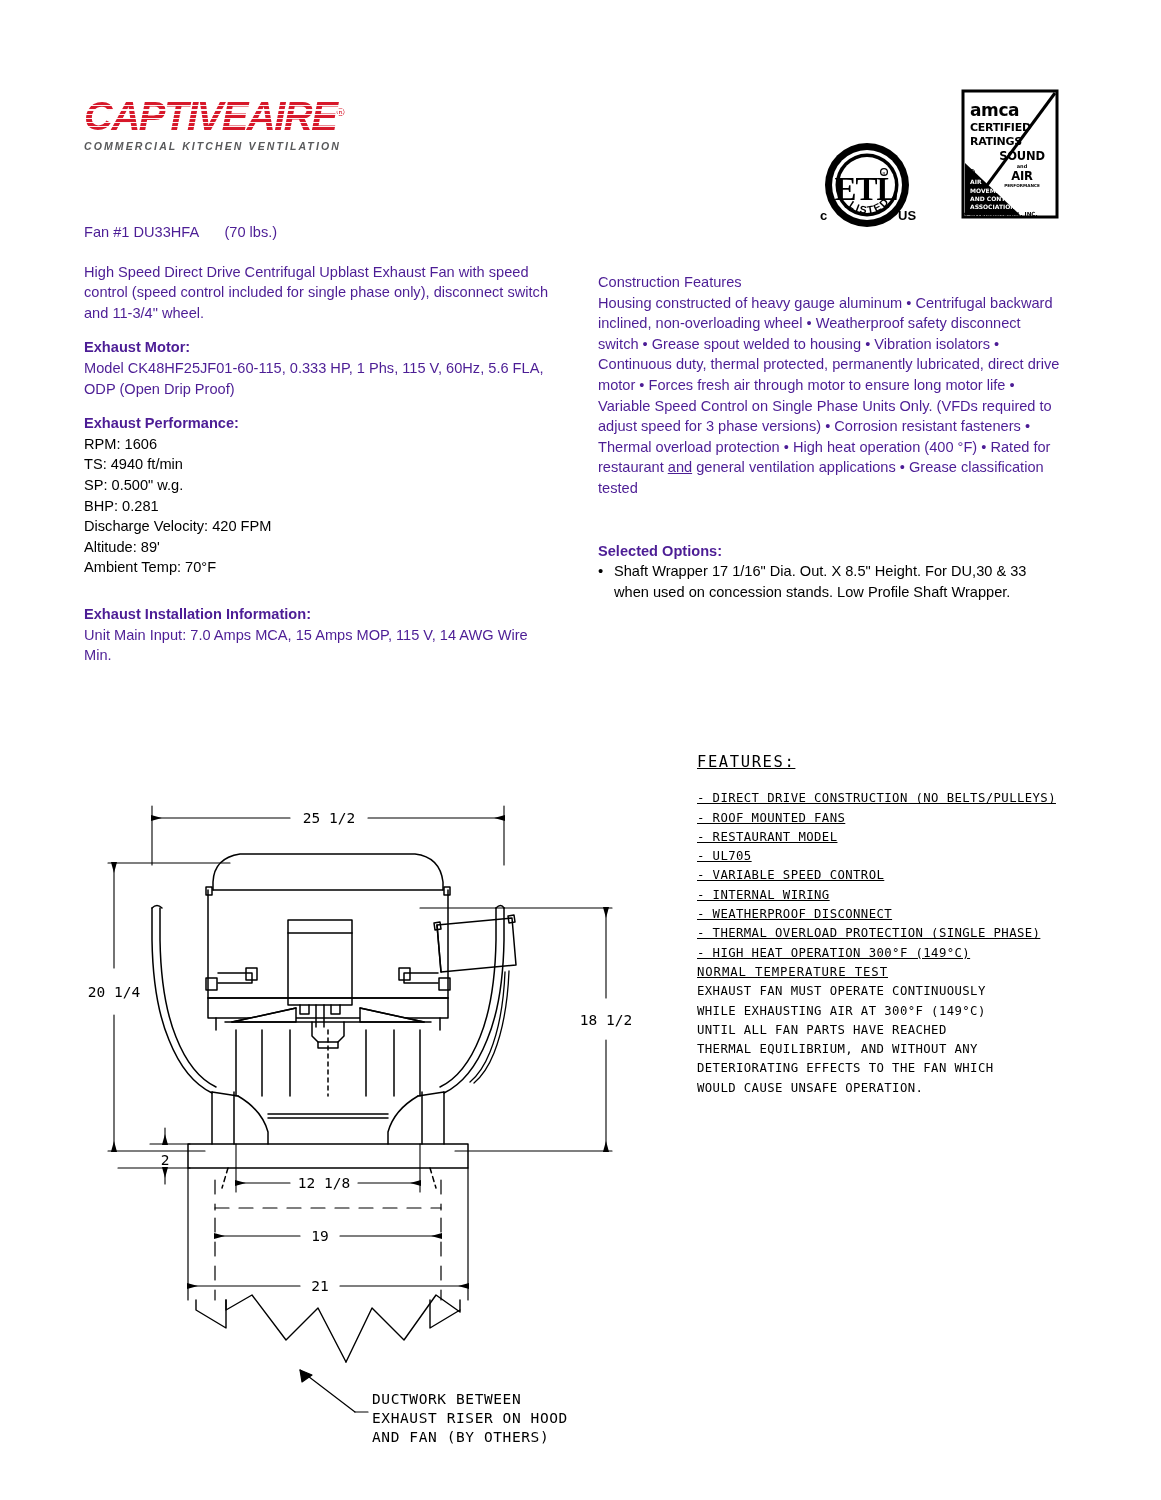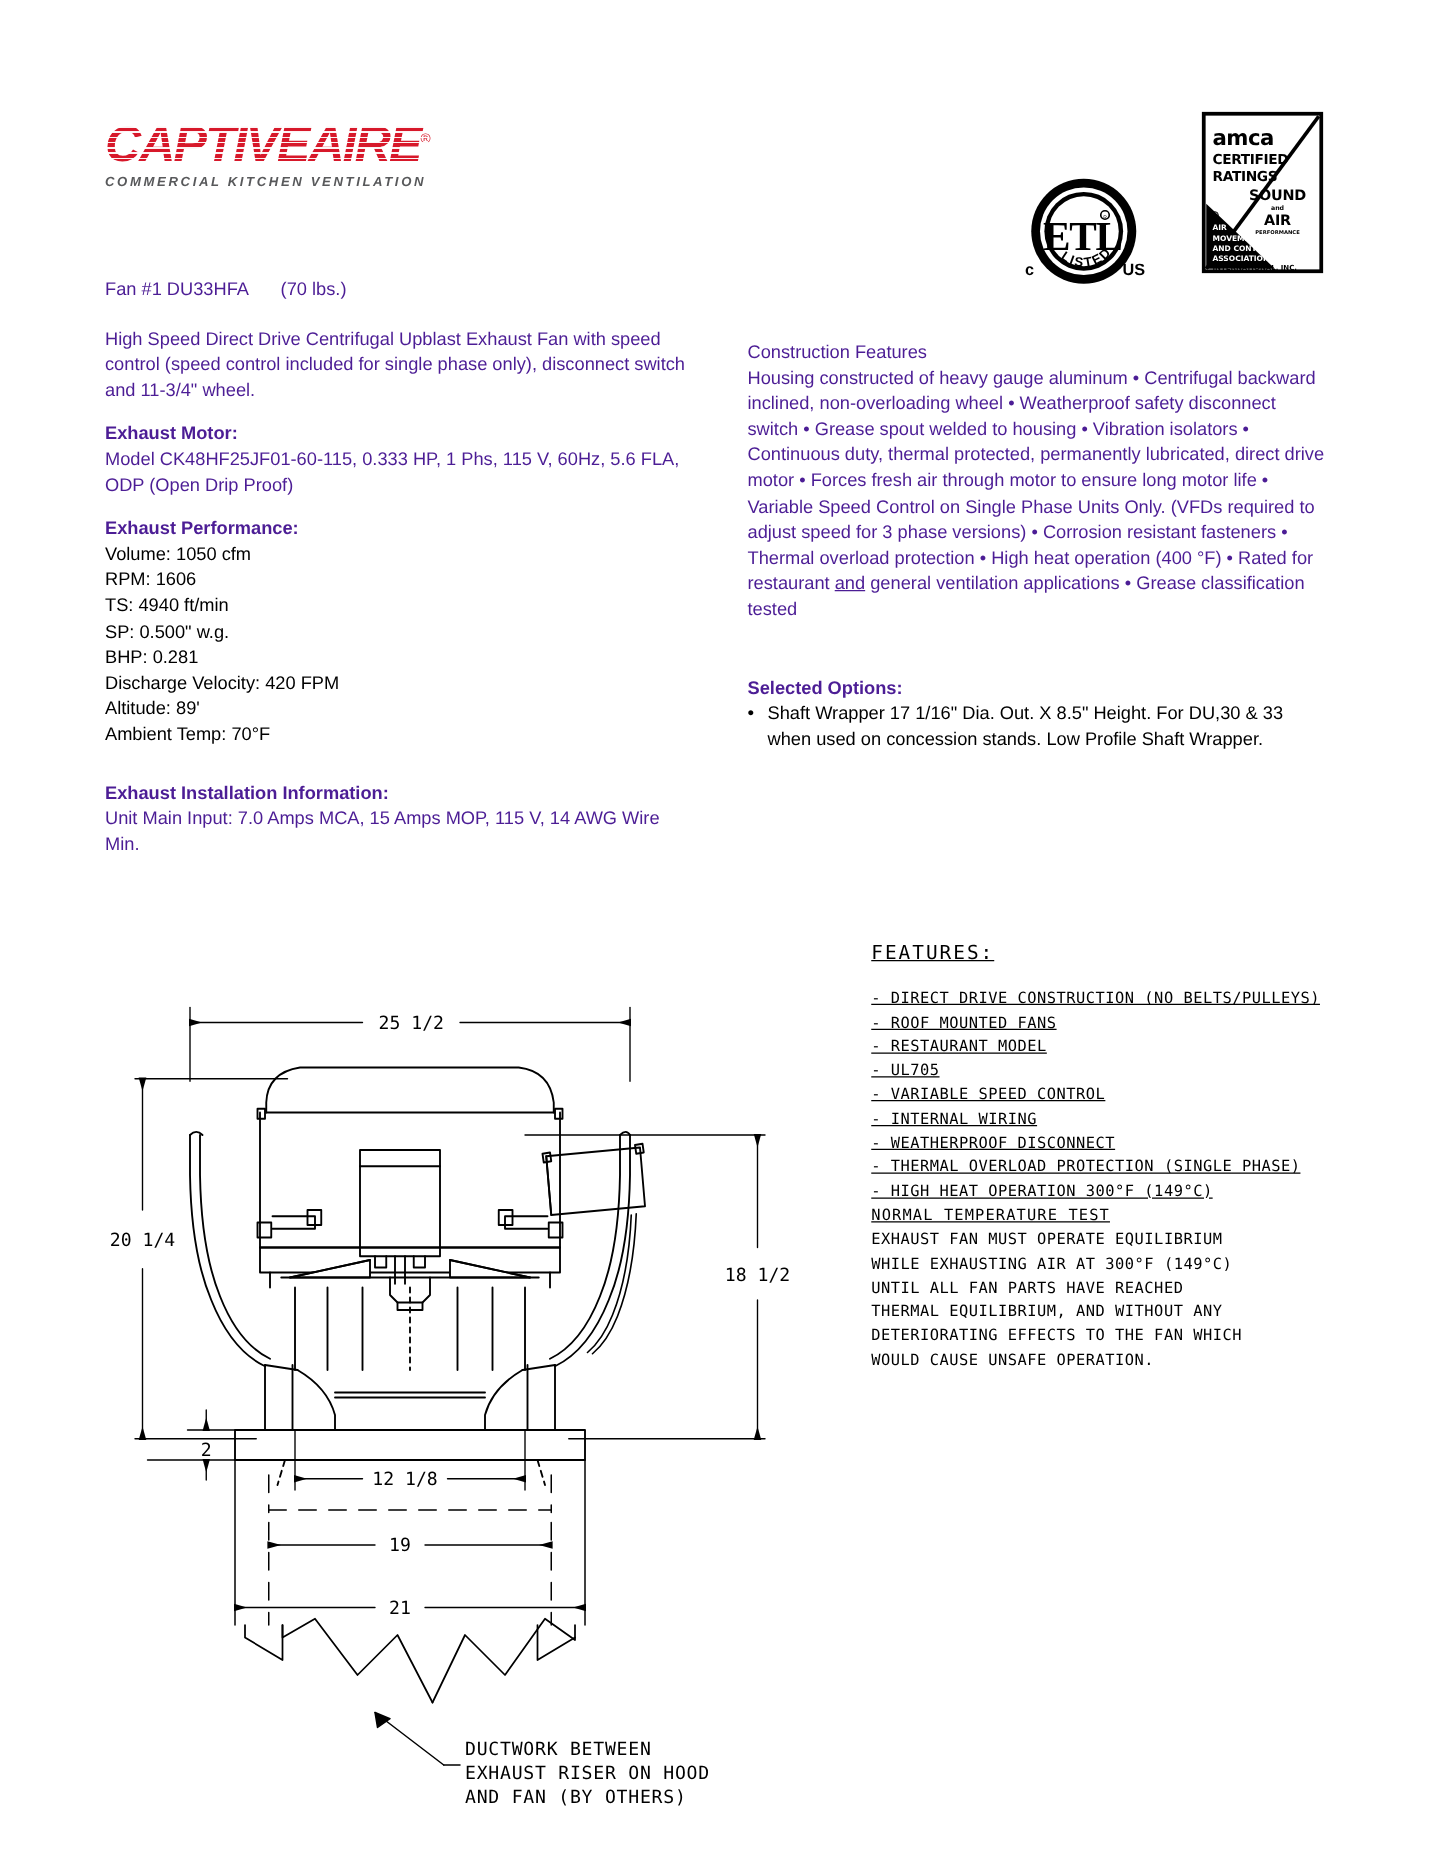--- a/index.html
+++ b/index.html
@@ -167,21 +167,20 @@
     <span style="display:inline-block;width:22px"></span><span>(70 lbs.)</span>
   </div>
   <div class="gap-md"></div>
   <div class="t">High Speed Direct Drive Centrifugal Upblast Exhaust Fan with speed control (speed control included for single phase only), disconnect switch and 11-3/4" wheel.</div>
   <div class="gap-sm"></div>
   <div class="t bold">Exhaust Motor:</div>
   <div class="t">Model CK48HF25JF01-60-115, 0.333 HP, 1 Phs, 115 V, 60Hz, 5.6 FLA, ODP (Open Drip Proof)</div>
   <div class="gap-sm"></div>
   <div class="t bold">Exhaust Performance:</div>
   <div>
-    <div class="perf-line">Volume:  1050 cfm</div>
     <div class="perf-line">RPM:  1606</div>
     <div class="perf-line">TS:  4940 ft/min</div>
     <div class="perf-line">SP:  0.500" w.g.</div>
     <div class="perf-line">BHP:  0.281</div>
     <div class="perf-line">Discharge Velocity:  420 FPM</div>
     <div class="perf-line">Altitude:  89'</div>
     <div class="perf-line">Ambient Temp:  70°F</div>
   </div>
   <div class="gap-lg"></div>
   <div class="t bold">Exhaust Installation Information:</div>
@@ -210,21 +209,21 @@
     <div class="feat-row">- UL705</div>
     <div class="feat-row">- VARIABLE SPEED CONTROL</div>
     <div class="feat-row">- INTERNAL WIRING</div>
     <div class="feat-row">- WEATHERPROOF DISCONNECT</div>
     <div class="feat-row">- THERMAL OVERLOAD PROTECTION (SINGLE PHASE)</div>
     <div class="feat-row">- HIGH HEAT OPERATION 300°F (149°C)</div>
   </div>
 
   <div id="ntt">
     <div id="ntt-title">NORMAL TEMPERATURE TEST</div>
-    <div class="ntt-row">EXHAUST FAN MUST OPERATE EQUILIBRIUM</div>
+    <div class="ntt-row">EXHAUST FAN MUST OPERATE CONTINUOUSLY</div>
     <div class="ntt-row">WHILE EXHAUSTING AIR AT 300°F (149°C)</div>
     <div class="ntt-row">UNTIL ALL FAN PARTS HAVE REACHED</div>
     <div class="ntt-row">THERMAL EQUILIBRIUM, AND WITHOUT ANY</div>
     <div class="ntt-row">DETERIORATING EFFECTS TO THE FAN WHICH</div>
     <div class="ntt-row">WOULD CAUSE UNSAFE OPERATION.</div>
   </div>
 </div>
 
 <div id="drawing">
 <svg width="700" height="740" viewBox="0 0 700 740">

